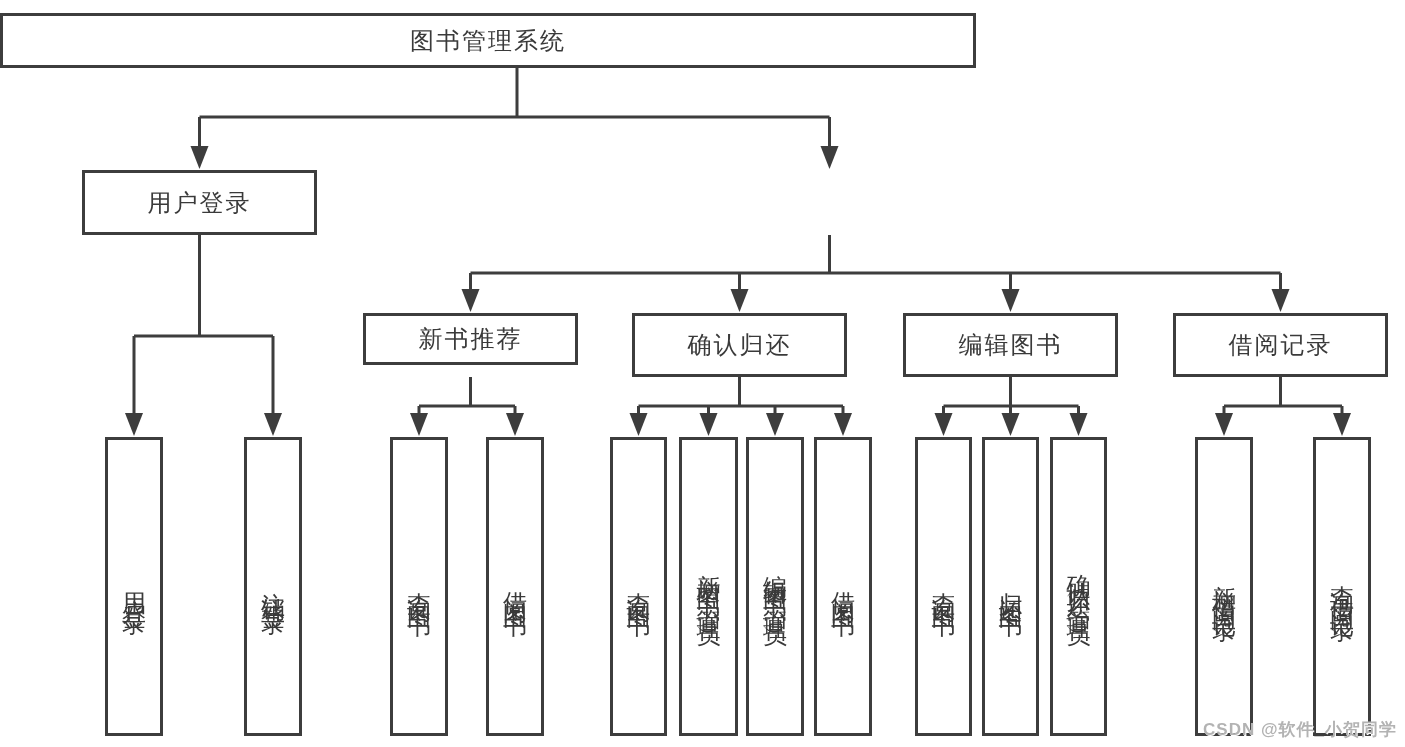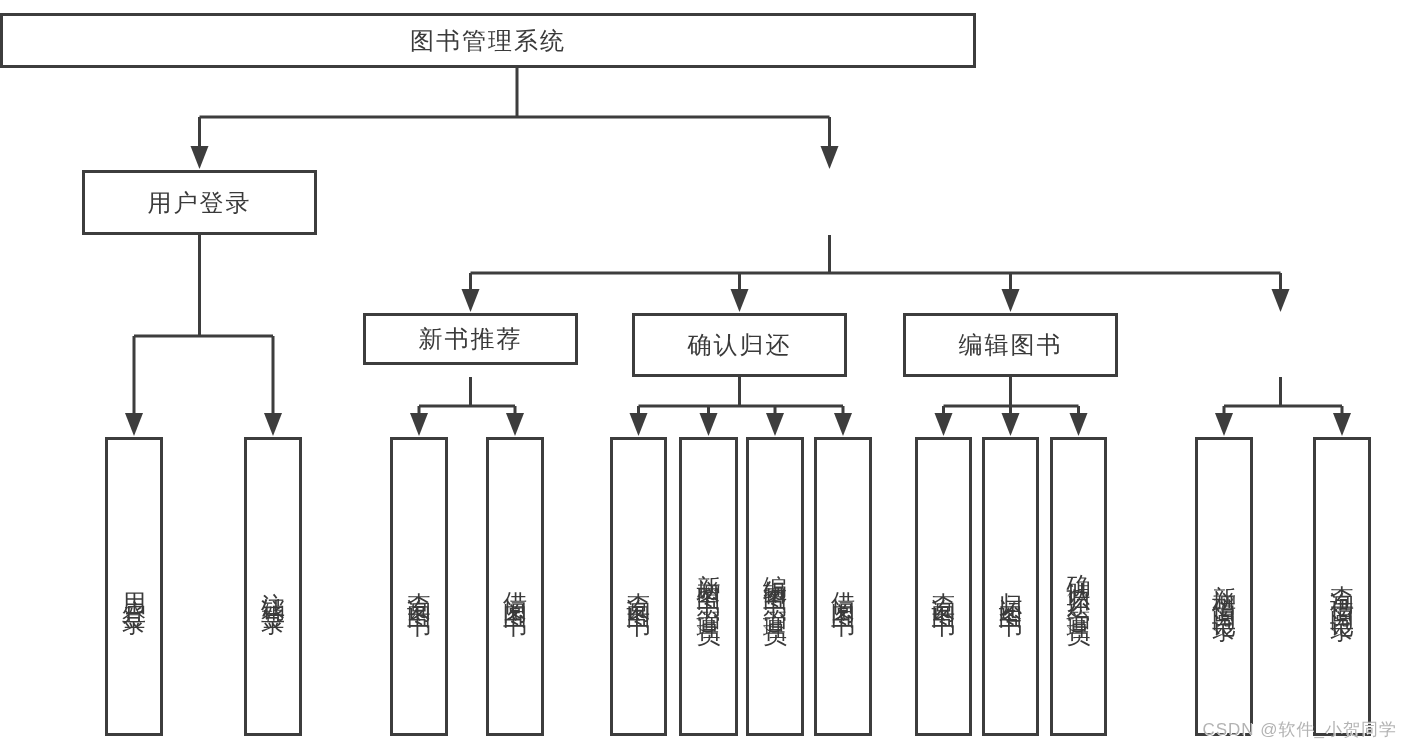--- a/index.html
+++ b/index.html
@@ -48,20 +48,21 @@
   .watermark{
     position:absolute;
     right:8px;
     bottom:6px;
     font-size:17px;
     letter-spacing:1px;
     color:var(--wm);
     text-shadow:1px 1px 0 #ffffff;
     z-index:2;
     white-space:nowrap;
+    font-weight:bold;
   }
 </style>
 </head>
 <body>
 
 <div id="canvas">
   <svg id="edges" width="1405" height="747" viewBox="0 0 1405 747">
       <path d="M 517 68 V 117 M 199.5 117 H 829.5 M 199.5 117 V 148 M 829.5 117 V 148 M 199.5 235 V 336 M 134 336 H 273 M 134 336 V 415 M 273 336 V 415 M 829.5 235 V 273 M 470.5 273 H 1280.5 M 470.5 273 V 291 M 739.5 273 V 291 M 1010.5 273 V 291 M 1280.5 273 V 291 M 470.5 377 V 406 M 419 406 H 515 M 419 406 V 415 M 515 406 V 415 M 739.5 377 V 406 M 638.5 406 H 843 M 638.5 406 V 415 M 708.5 406 V 415 M 775 406 V 415 M 843 406 V 415 M 1010.5 377 V 406 M 943.5 406 H 1078.5 M 943.5 406 V 415 M 1010.5 406 V 415 M 1078.5 406 V 415 M 1280.5 377 V 406 M 1224 406 H 1342 M 1224 406 V 415 M 1342 406 V 415" fill="none" stroke="#3d3d3d" stroke-width="3"></path>
       <polygon points="190.5,146 208.5,146 199.5,169" fill="#3d3d3d"></polygon>
       <polygon points="820.5,146 838.5,146 829.5,169" fill="#3d3d3d"></polygon>
@@ -92,20 +93,23 @@
     </div>
     <div class="node horizontal" style="left: 363px; top: 313px; width: 215px; height: 52px;">
       <span class="lbl">新书推荐</span>
     </div>
     <div class="node horizontal" style="left: 632px; top: 313px; width: 215px; height: 64px;">
       <span class="lbl">确认归还</span>
     </div>
     <div class="node horizontal" style="left: 903px; top: 313px; width: 215px; height: 64px;">
       <span class="lbl">编辑图书</span>
     </div>
+    <div class="node horizontal" style="left: 1173px; top: 313px; width: 215px; height: 64px;">
+      <span class="lbl">借阅记录</span>
+    </div>
     <div class="node vertical" style="left: 105px; top: 437px; width: 58px; height: 299px;">
       <span class="lbl">用户登录</span>
     </div>
     <div class="node vertical" style="left: 244px; top: 437px; width: 58px; height: 299px;">
       <span class="lbl">注销登录</span>
     </div>
     <div class="node vertical" style="left: 390px; top: 437px; width: 58px; height: 299px;">
       <span class="lbl">查询图书</span>
     </div>
     <div class="node vertical" style="left: 486px; top: 437px; width: 58px; height: 299px;">

